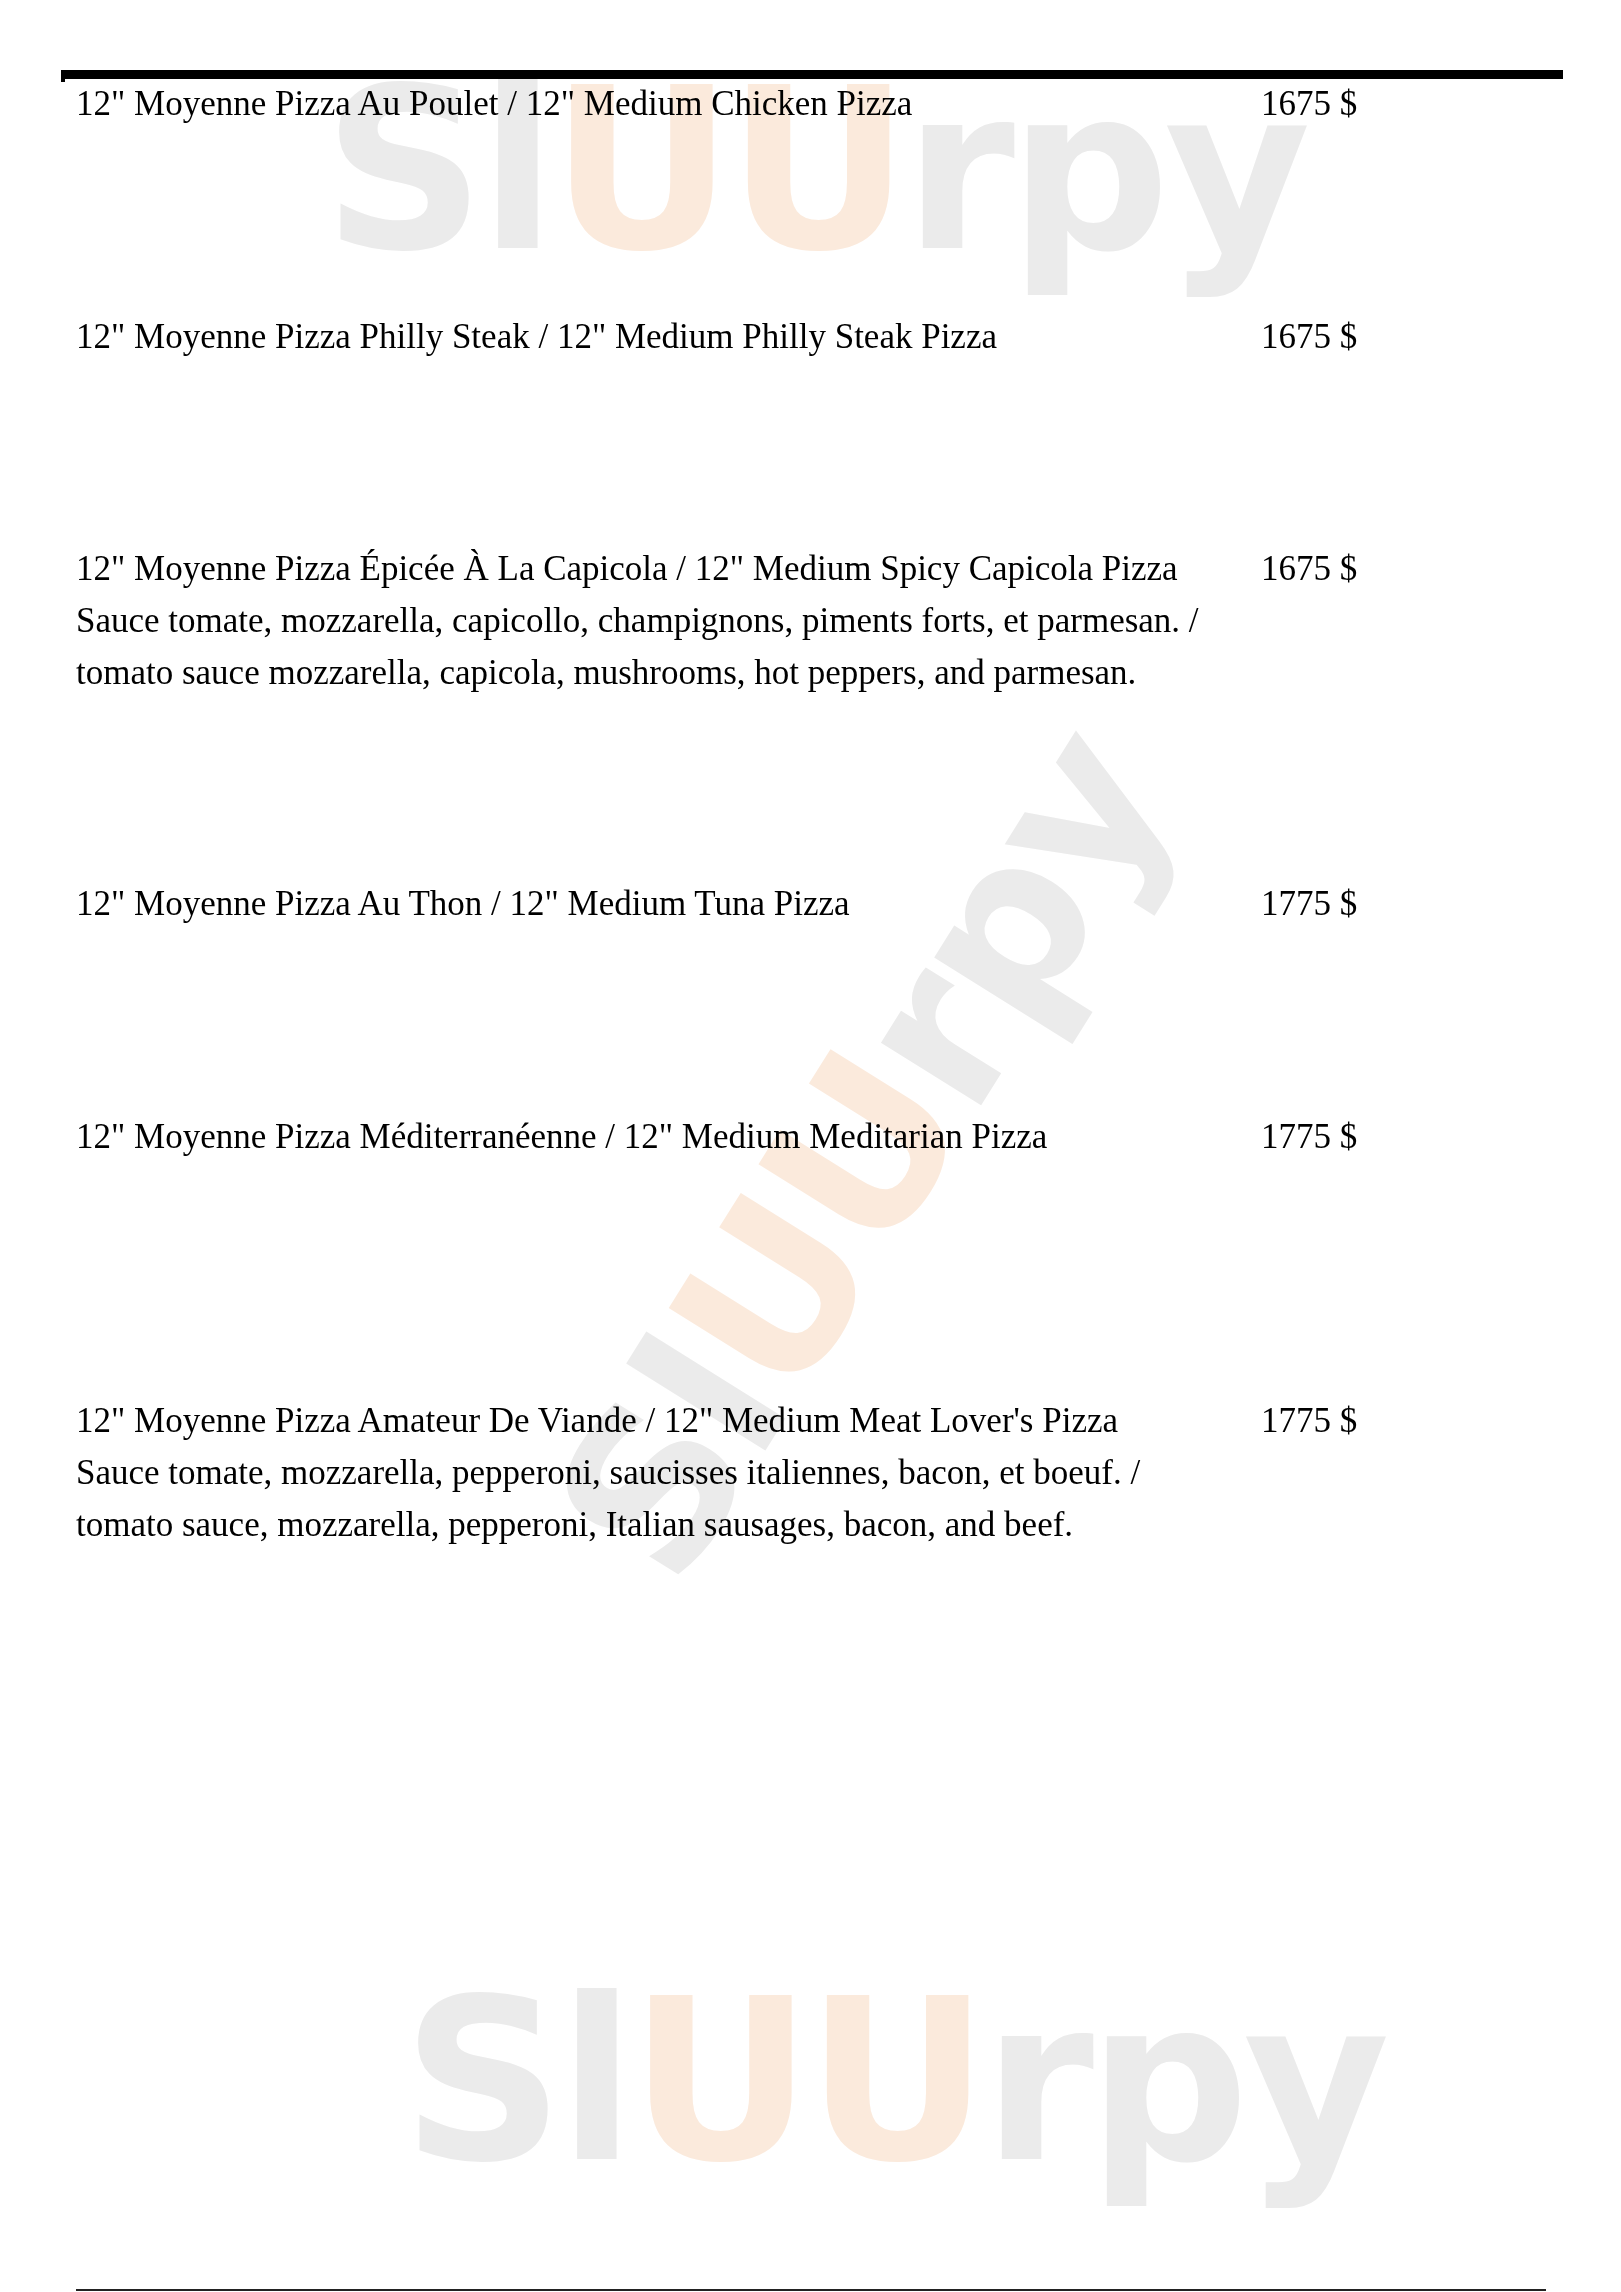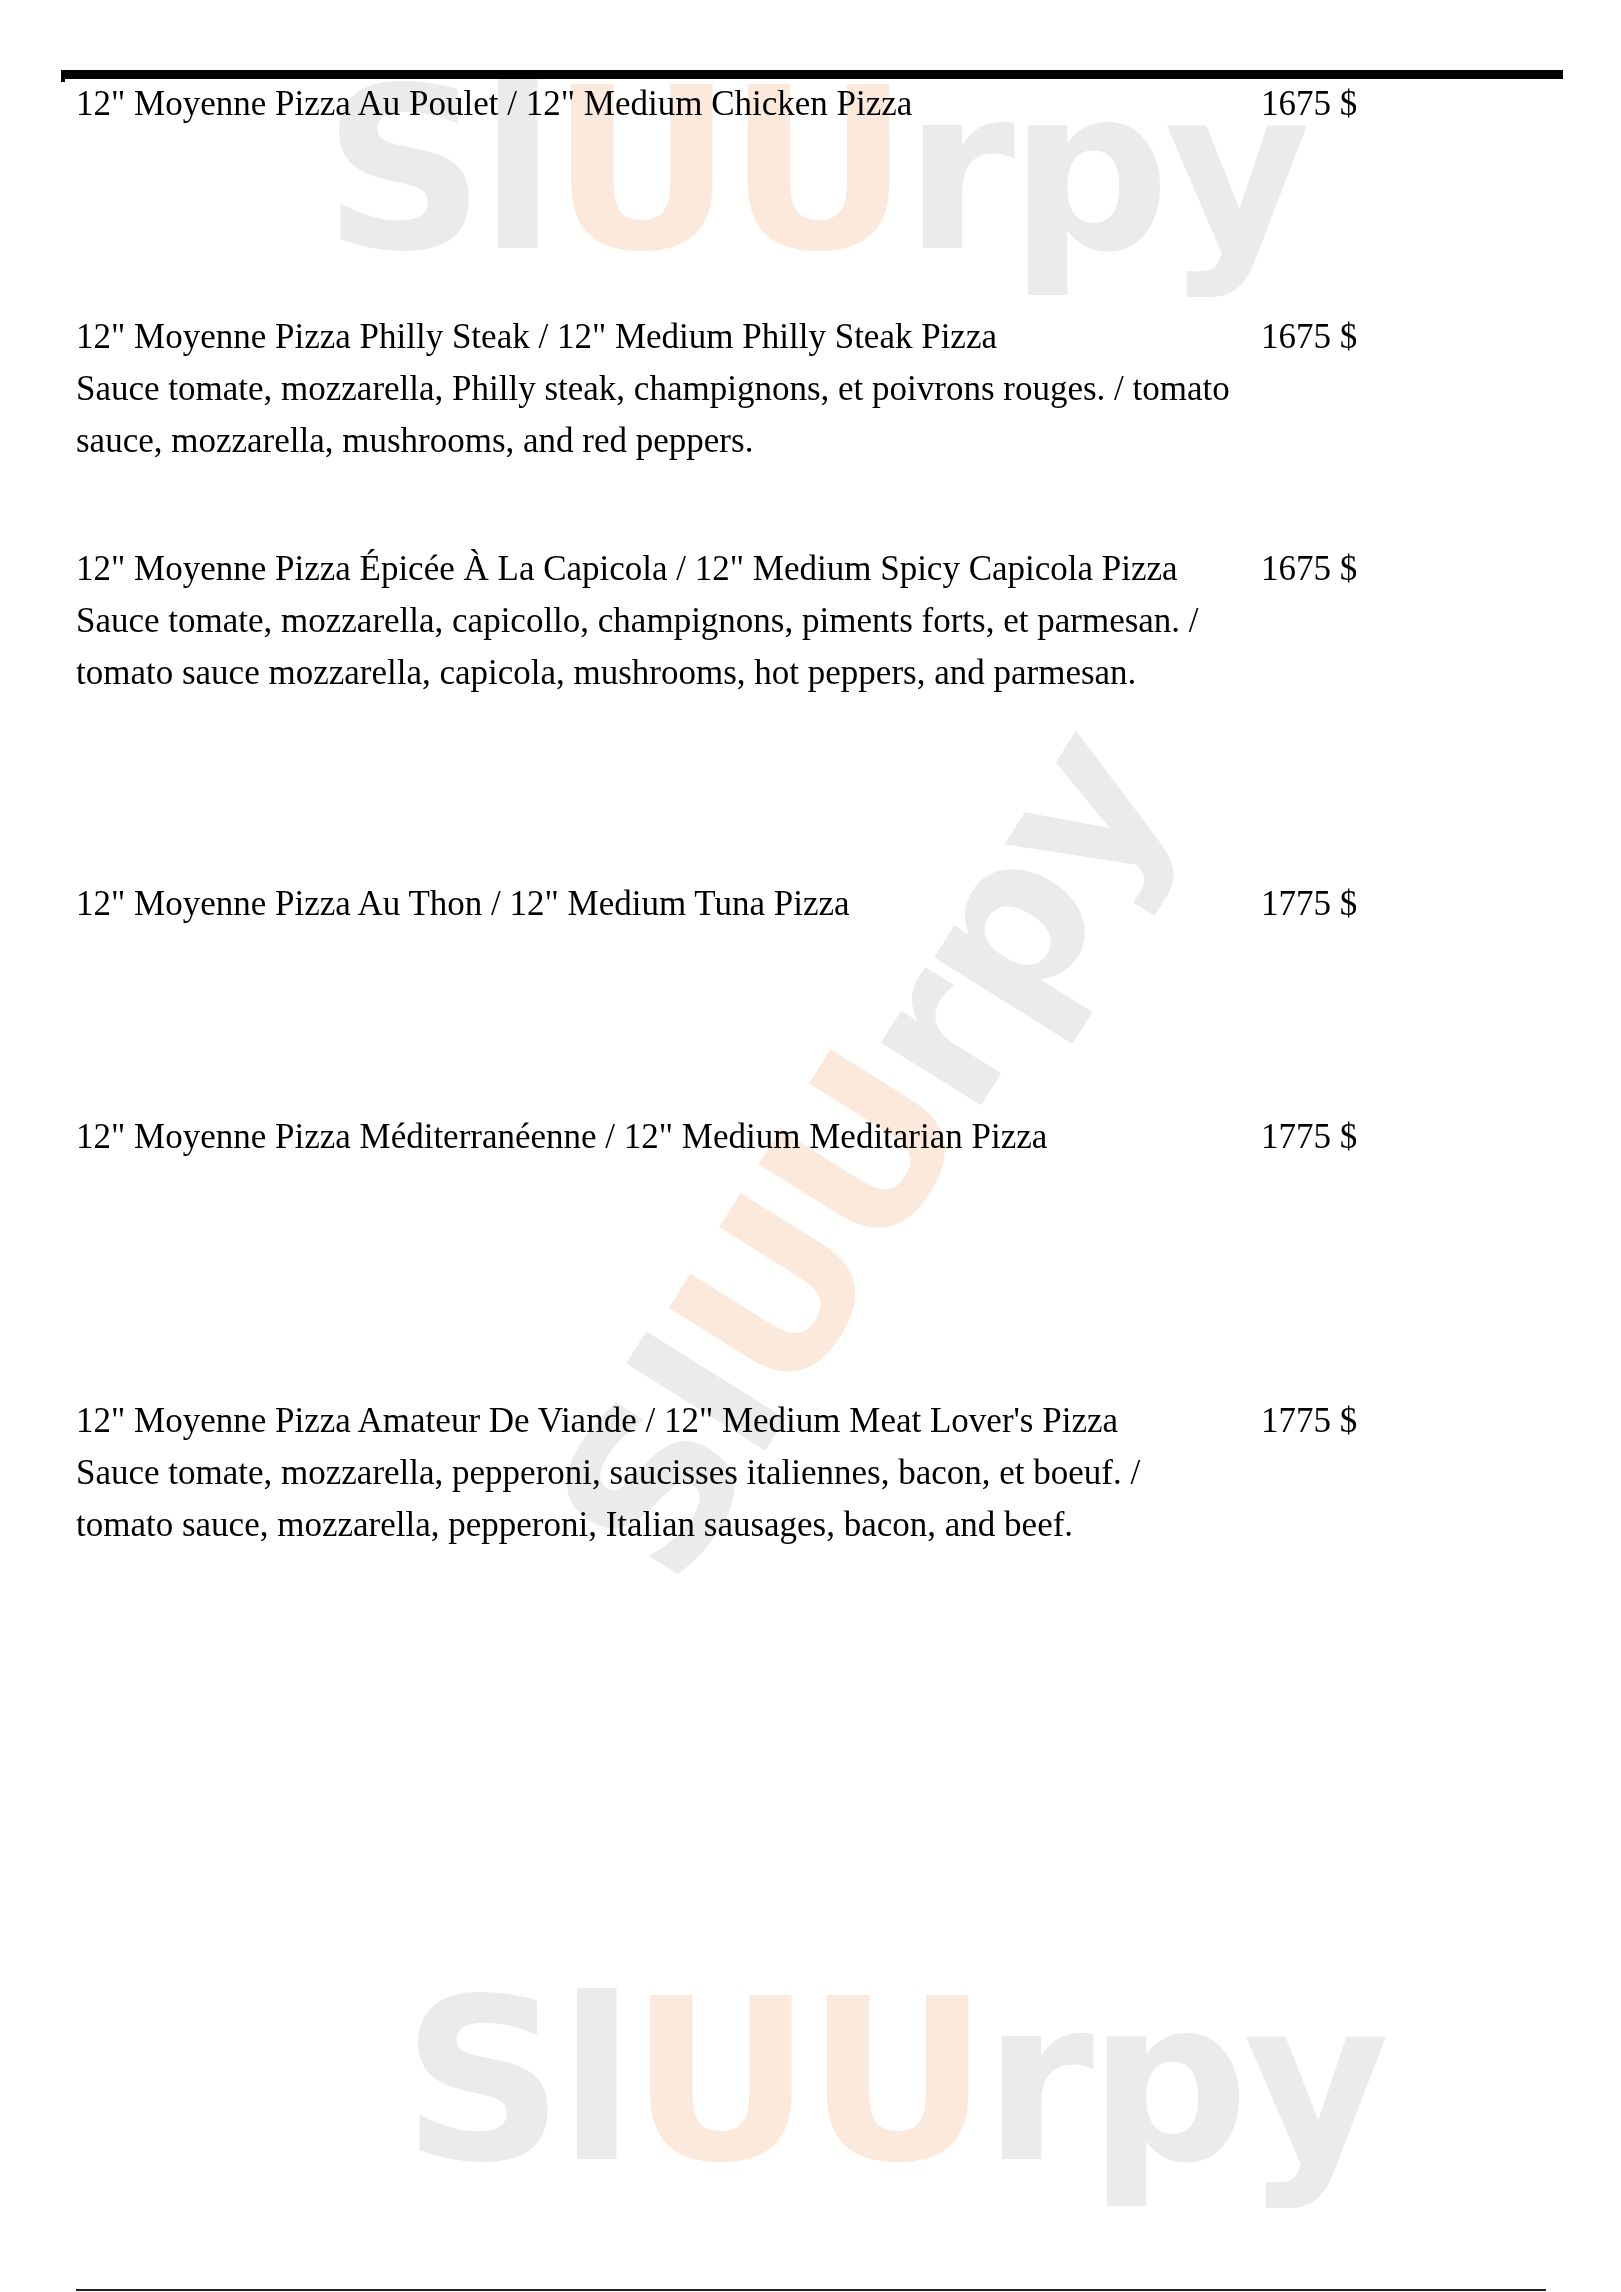--- a/index.html
+++ b/index.html
@@ -44,21 +44,20 @@
   <div class="item" style="top:78px;">
     <div class="text">
       <span class="title">12" Moyenne Pizza Au Poulet / 12" Medium Chicken Pizza</span>
     </div>
     <span class="price">1675 $</span>
   </div>
 
   <div class="item" style="top:311px;">
     <div class="text">
       <span class="title">12" Moyenne Pizza Philly Steak / 12" Medium Philly Steak Pizza</span>
-      <span class="desc">Sauce tomate, mozzarella, Philly steak, champignons, et poivrons rouges. / tomato sauce, mozzarella, mushrooms, and red peppers.</span>
     </div>
     <span class="price">1675 $</span>
   </div>
 
   <div class="item" style="top:543px;">
     <div class="text">
       <span class="title">12" Moyenne Pizza Épicée À La Capicola / 12" Medium Spicy Capicola Pizza</span>
       <span class="desc">Sauce tomate, mozzarella, capicollo, champignons, piments forts, et parmesan. / tomato sauce mozzarella, capicola, mushrooms, hot peppers, and parmesan.</span>
     </div>
     <span class="price">1675 $</span>

